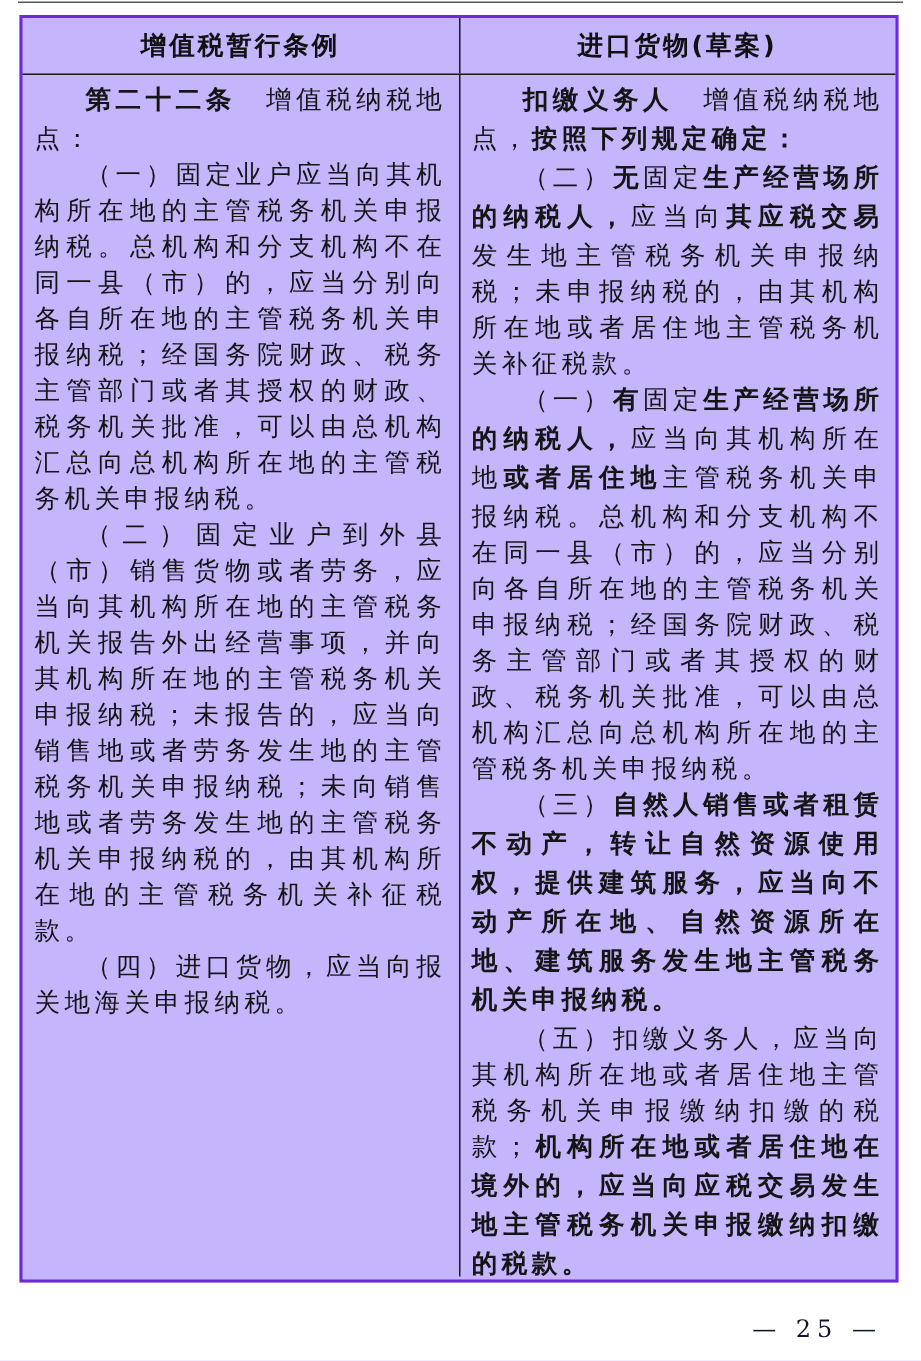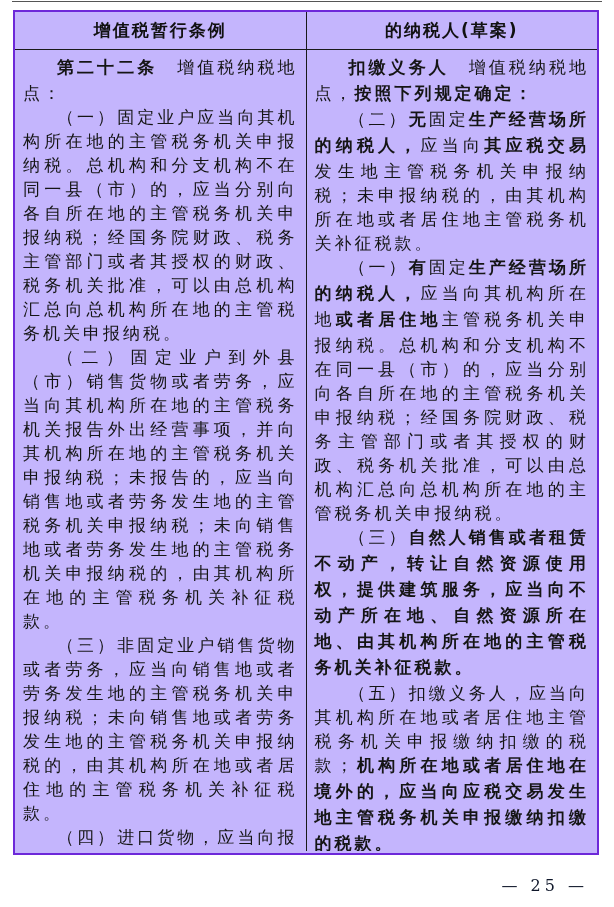--- a/index.html
+++ b/index.html
@@ -86,33 +86,32 @@
   }
 </style>
 </head>
 <body>
 
 <div class="top-edge-line"></div>
 
 <div class="doc-table">
   <div class="thead">
     <div class="th left">增值税暂行条例</div>
-    <div class="th right">的纳税人(草案)</div>
+    <div class="th right">进口货物(草案)</div>
   </div>
   <div class="tbody">
     <div class="cell left" id="left-cell">
         <p class="para"><span class="hei">第二十二条</span><span class="song">　增值税纳税地点：</span></p>
         <p class="para"><span class="song">（一）固定业户应当向其机构所在地的主管税务机关申报纳税。总机构和分支机构不在同一县（市）的，应当分别向各自所在地的主管税务机关申报纳税；经国务院财政、税务主管部门或者其授权的财政、税务机关批准，可以由总机构汇总向总机构所在地的主管税务机关申报纳税。</span></p>
         <p class="para"><span class="song">（二）固定业户到外县（市）销售货物或者劳务，应当向其机构所在地的主管税务机关报告外出经营事项，并向其机构所在地的主管税务机关申报纳税；未报告的，应当向销售地或者劳务发生地的主管税务机关申报纳税；未向销售地或者劳务发生地的主管税务机关申报纳税的，由其机构所在地的主管税务机关补征税款。</span></p>
-        <p class="para"><span class="song">（三）非固定业户销售货物或者劳务，应当向销售地或者劳务发生地的主管税务机关申报纳税；未向销售地或者劳务发生地的主管税务机关申报纳税的，由其机构所在地或者居住地的主管税务机关补征税款。</span></p>
         <p class="para"><span class="song">（四）进口货物，应当向报关地海关申报纳税。</span></p>
       </div>
     <div class="cell right" id="right-cell">
         <p class="para"><span class="hei">扣缴义务人</span><span class="song">　增值税纳税地点，</span><span class="hei">按照下列规定确定：</span></p>
         <p class="para"><span class="song">（二）</span><span class="hei">无</span><span class="song">固定</span><span class="hei">生产经营场所的纳税人，</span><span class="song">应当向</span><span class="hei">其应税交易</span><span class="song">发生地主管税务机关申报纳税；未申报纳税的，由其机构所在地或者居住地主管税务机关补征税款。</span></p>
         <p class="para"><span class="song">（一）</span><span class="hei">有</span><span class="song">固定</span><span class="hei">生产经营场所的纳税人，</span><span class="song">应当向其机构所在地</span><span class="hei">或者居住地</span><span class="song">主管税务机关申报纳税。总机构和分支机构不在同一县（市）的，应当分别向各自所在地的主管税务机关申报纳税；经国务院财政、税务主管部门或者其授权的财政、税务机关批准，可以由总机构汇总向总机构所在地的主管税务机关申报纳税。</span></p>
-        <p class="para"><span class="song">（三）</span><span class="hei">自然人销售或者租赁不动产，转让自然资源使用权，提供建筑服务，应当向不动产所在地、自然资源所在地、由其机构所在地的主管税务机关补征税款。</span></p>
+        <p class="para"><span class="song">（三）</span><span class="hei">自然人销售或者租赁不动产，转让自然资源使用权，提供建筑服务，应当向不动产所在地、自然资源所在地、建筑服务发生地主管税务机关申报纳税。</span></p>
         <p class="para"><span class="song">（五）扣缴义务人，应当向其机构所在地或者居住地主管税务机关申报缴纳扣缴的税款；</span><span class="hei">机构所在地或者居住地在境外的，应当向应税交易发生地主管税务机关申报缴纳扣缴的税款。</span></p>
       </div>
   </div>
 </div>
 
 <div class="page-number">— 25 —</div>
 
 </body></html>

